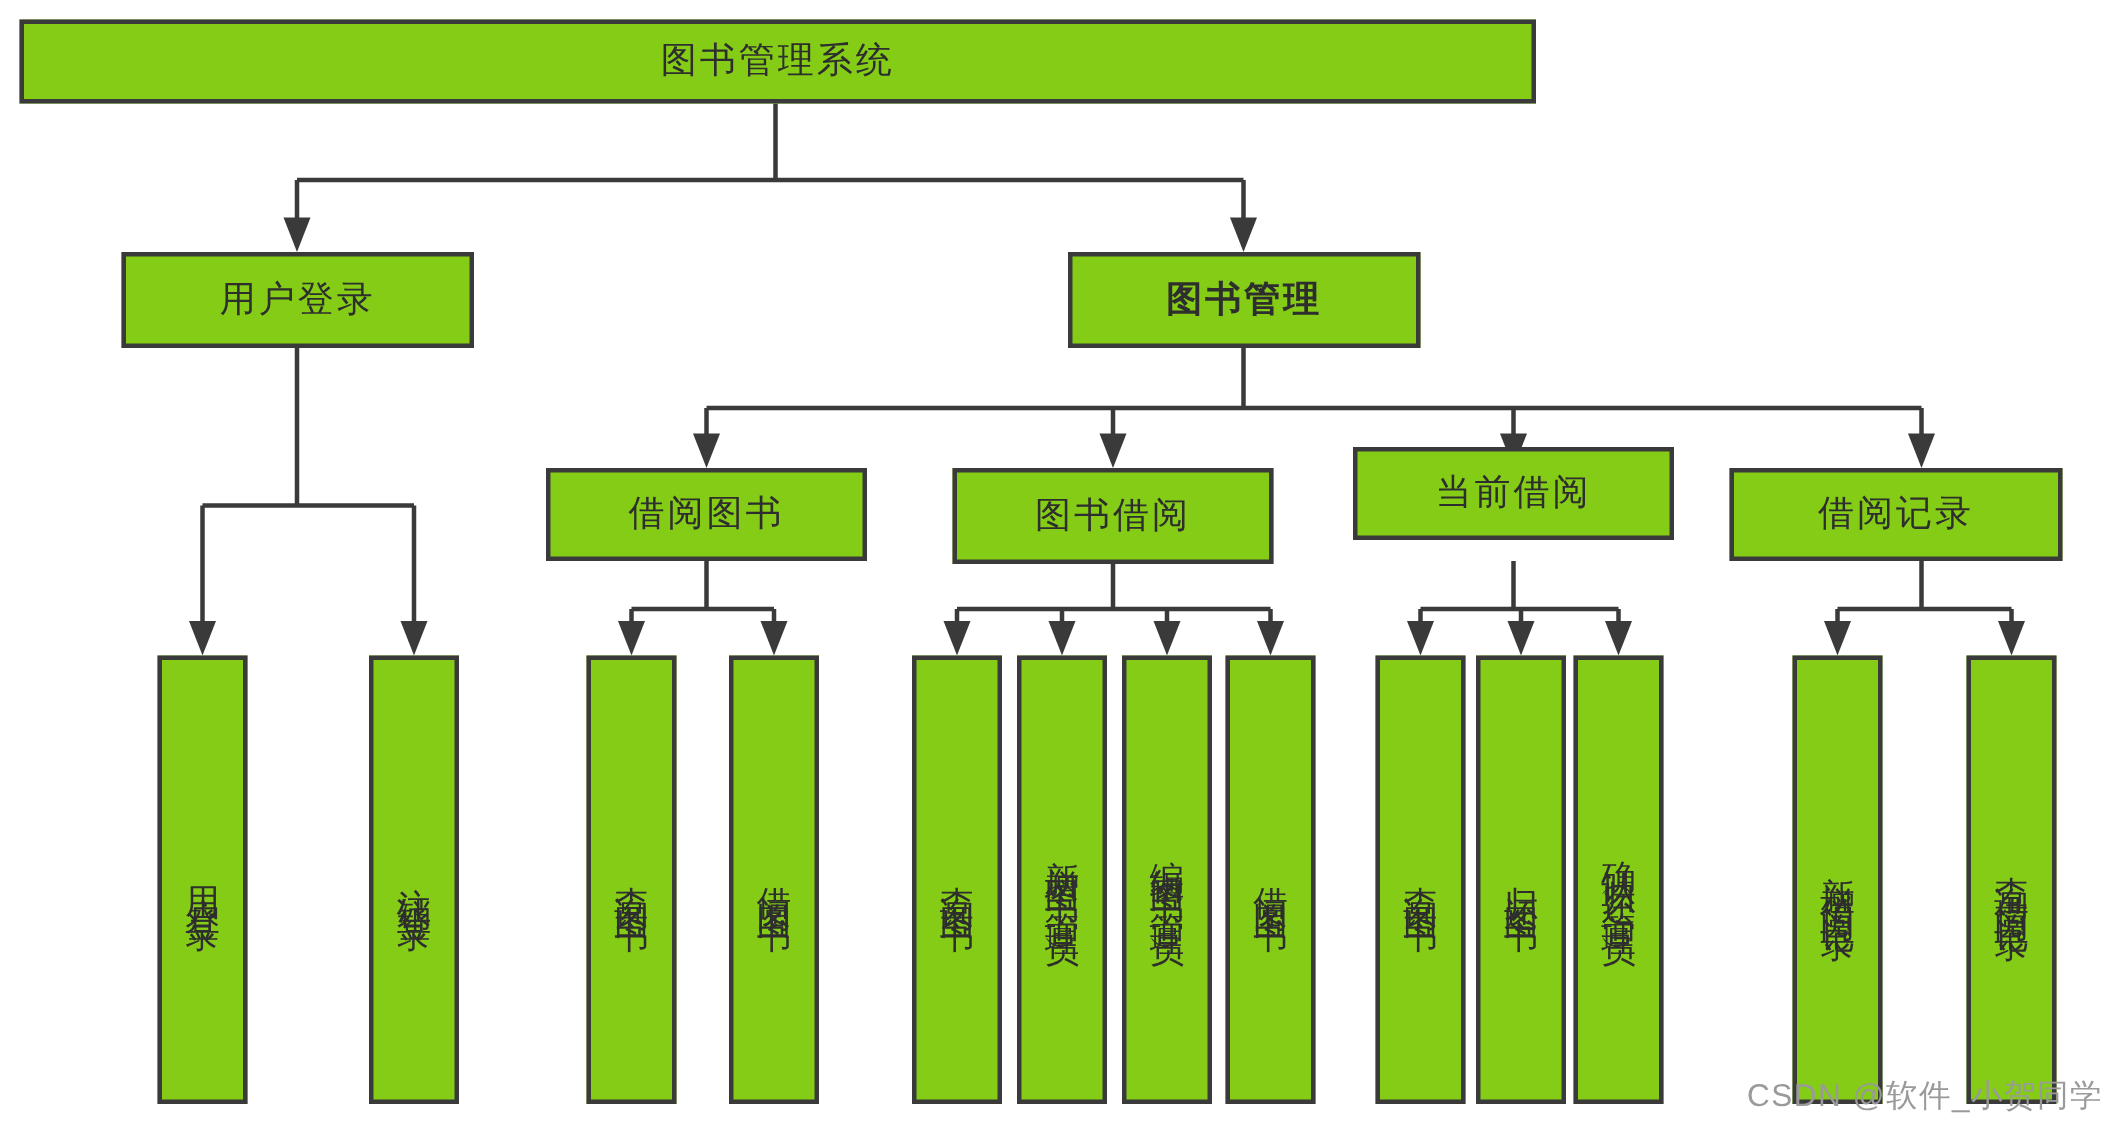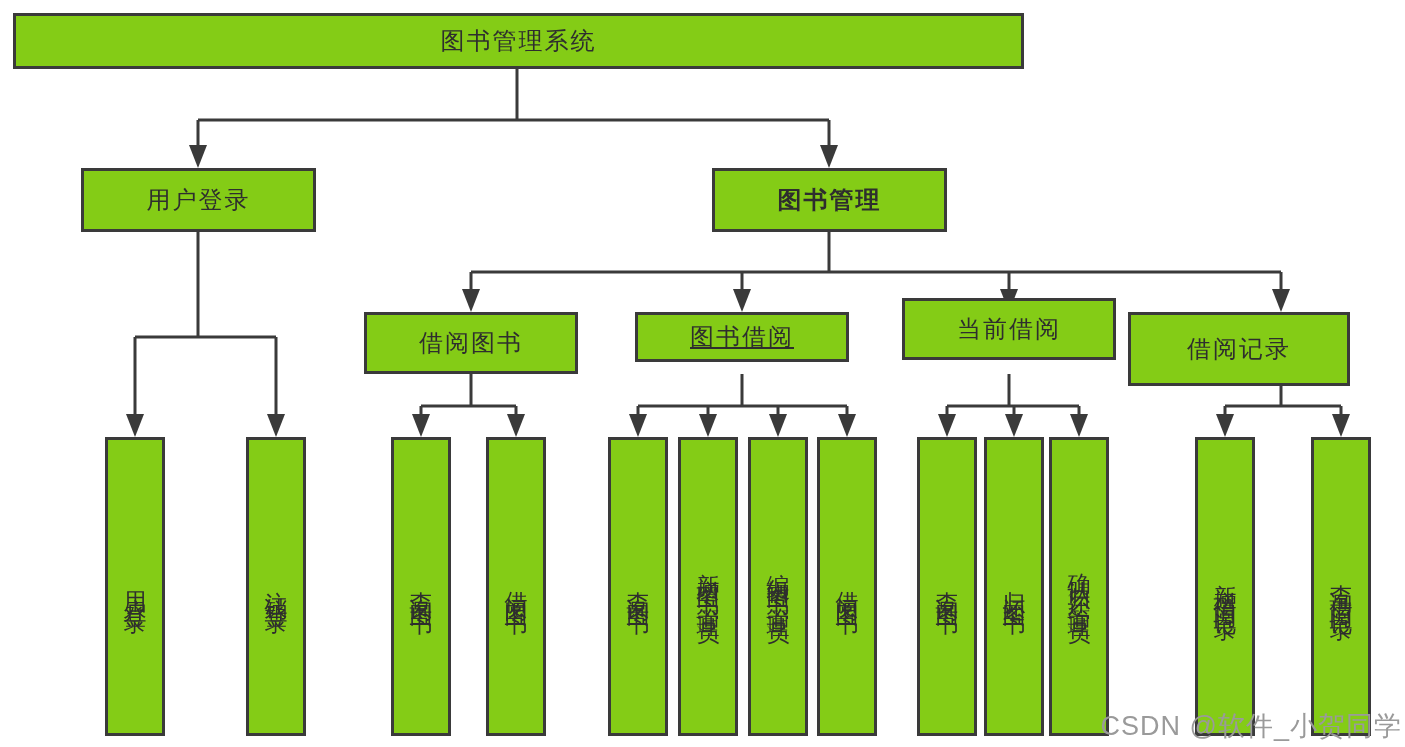--- a/index.html
+++ b/index.html
@@ -37,21 +37,21 @@
     writing-mode: vertical-rl;
     text-orientation: mixed;
     font-size: 23px;
     letter-spacing: 7px;
     line-height: 1;
   }
   .watermark {
     position: absolute;
     right: 3px;
     bottom: 3px;
-    font-size: 27px;
+    font-size: 21px;
     letter-spacing: 1px;
     color: #9a9a9a;
     white-space: nowrap;
   }
 </style>
 </head>
 <body>
 
 <div class="canvas">
 
@@ -102,27 +102,27 @@
   <div class="node h-node" style="left:81px; top:168px; width:235px; height:64px;">
     <span class="label">用户登录</span>
   </div>
   <div class="node h-node" style="left:712px; top:168px; width:235px; height:64px;font-weight:bold;">
     <span class="label">图书管理</span>
   </div>
 
   <div class="node h-node" style="left:364px; top:312px; width:214px; height:62px;">
     <span class="label">借阅图书</span>
   </div>
-  <div class="node h-node" style="left:635px; top:312px; width:214px; height:50px;text-decoration:underline;">
+  <div class="node h-node" style="left:635px; top:312px; width:214px; height:64px;">
     <span class="label">图书借阅</span>
   </div>
   <div class="node h-node" style="left:902px; top:298px; width:214px; height:62px;">
     <span class="label">当前借阅</span>
   </div>
-  <div class="node h-node" style="left:1128px; top:312px; width:222px; height:74px;">
+  <div class="node h-node" style="left:1153px; top:312px; width:222px; height:62px;">
     <span class="label">借阅记录</span>
   </div>
 
   <div class="node v-node" style="left:105px; top:437px; width:60px; height:299px;">
     <span class="label">用户登录</span>
   </div>
   <div class="node v-node" style="left:246px; top:437px; width:60px; height:299px;">
     <span class="label">注销登录</span>
   </div>
 

